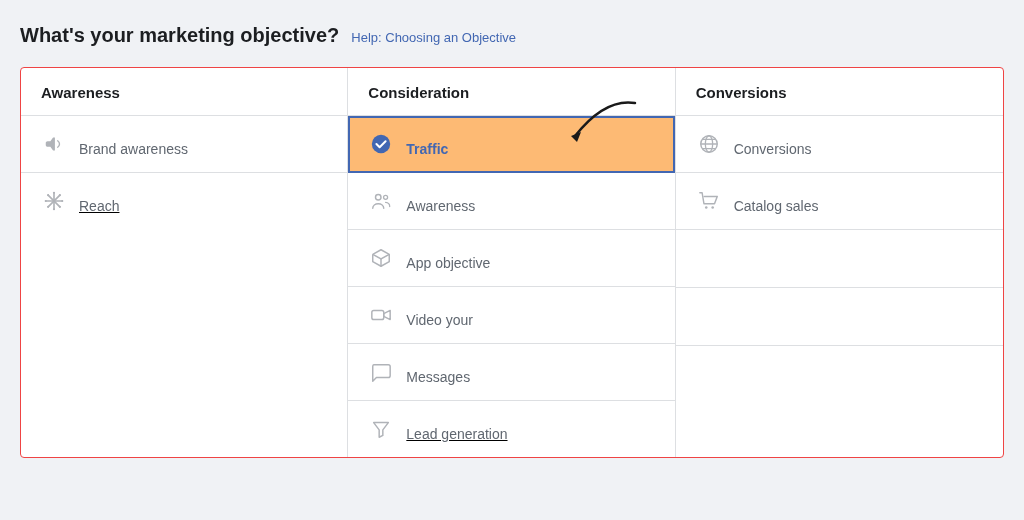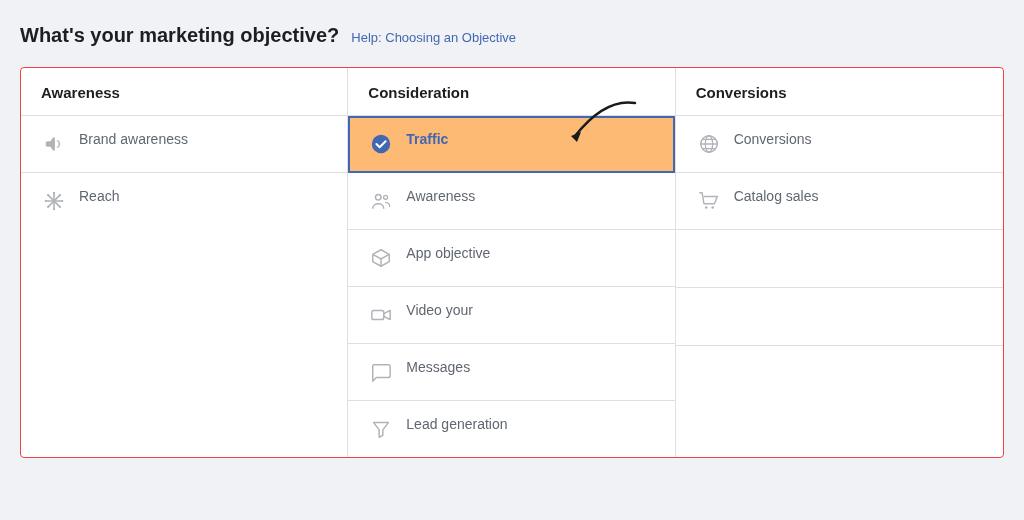--- a/index.html
+++ b/index.html
@@ -59,29 +59,29 @@
     .col-title {
       padding: 16px 20px 14px;
       font-size: 15px;
       font-weight: 700;
       color: #1c1e21;
       border-bottom: 1px solid #dddfe2;
     }
 
     .item-row {
       display: flex;
-      align-items: flex-start;
+      align-items: flex-end;
       gap: 12px;
       padding: 15px 20px;
       border-bottom: 1px solid #dddfe2;
       cursor: pointer;
       background: #fff;
       position: relative;
     }
-    .item-row:last-child { border-bottom: none; }
+    .item-row:last-child { border-bottom: none; text-decoration: underline; }
     .item-row.selected-row {
       background: #fdba74;
       outline: 2px solid #4267b2;
       outline-offset: -2px;
     }
     .item-row.placeholder {
       cursor: default;
       min-height: 58px;
     }
 

